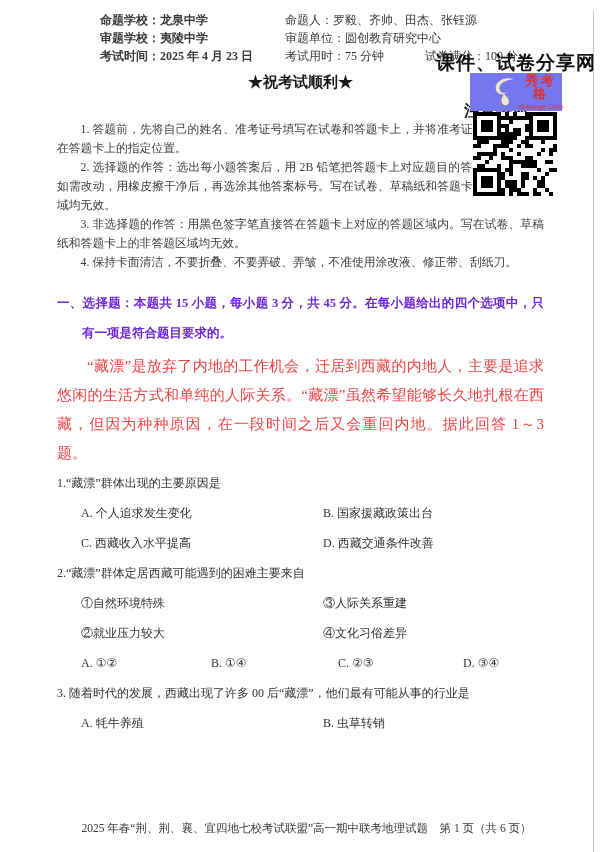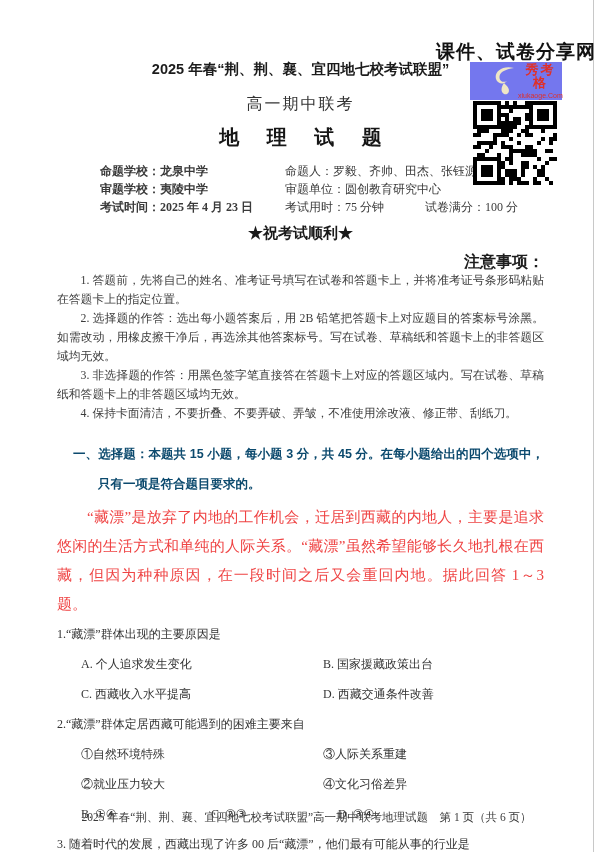--- a/index.html
+++ b/index.html
@@ -85,26 +85,25 @@
     font-weight:bold; font-size:16px; color:#1e1e1e;
     line-height:19px;
     text-align:right;
   }
   .notice-item {
     margin:0; font-size:11.8px; line-height:19px;
     text-indent:2em; color:#3c3c3c; text-align:justify;
   }
   .section-heading {
     margin-top:16px;
-    font-family:Liberation Sans, sans-serif;
-    font-weight:bold; font-size:12.5px; color:#0c4a6e;
+    font-family:Liberation Serif, serif;
+    font-weight:bold; font-size:12.5px; color:#6d28d9;
     line-height:30px;
     padding-left:2em; text-indent:-2em;
     text-align:justify;
-    margin-left:16px;
   }
   .passage {
     margin:4px 0 0 0; font-size:15px; line-height:29px;
     text-indent:2em; color:#ef4444; text-align:justify;
   }
   .q-block { margin:0; }
   .q-stem { font-size:12px; line-height:30px; color:#333; }
   .q-options {
     display:grid; grid-template-columns:242px 1fr;
     padding-left:2em; font-size:12px; line-height:30px; color:#333;
@@ -575,25 +574,20 @@
       <div class="d"></div>
       <div></div>
       <div class="d"></div>
       <div class="d"></div>
       <div></div>
       <div></div>
       <div class="d"></div>
       <div></div>
     </div>
 
-  <div class="header">
-    <div class="league-title">2025 年春“荆、荆、襄、宜四地七校考试联盟”</div>
-    <div class="exam-name">高一期中联考</div>
-    <div class="subject-title">地 理 试 题</div>
-  </div>
 
   <div class="meta">
     <div class="meta-row">
       <span class="meta-cell-l">命题学校：龙泉中学</span>
       <span class="meta-cell-m wide">命题人：罗毅、齐帅、田杰、张钰源</span>
     </div>
     <div class="meta-row">
       <span class="meta-cell-l">审题学校：夷陵中学</span>
       <span class="meta-cell-m wide">审题单位：圆创教育研究中心</span>
     </div>
@@ -629,20 +623,21 @@
 
     <div class="q-block">
       <div class="q-stem">2.“藏漂”群体定居西藏可能遇到的困难主要来自</div>
       <div class="q-options">
         <span>①自然环境特殊</span>
         <span>③人际关系重建</span>
         <span>②就业压力较大</span>
         <span>④文化习俗差异</span>
       </div>
       <div class="q-answers">
+        <span>A. ①②</span>
         <span>B. ①④</span>
         <span>C. ②③</span>
         <span>D. ③④</span>
       </div>
     </div>
 
     <div class="q-block">
       <div class="q-stem">3. 随着时代的发展，西藏出现了许多 00 后“藏漂”，他们最有可能从事的行业是</div>
       <div class="q-options">
         <span>A. 牦牛养殖</span>

